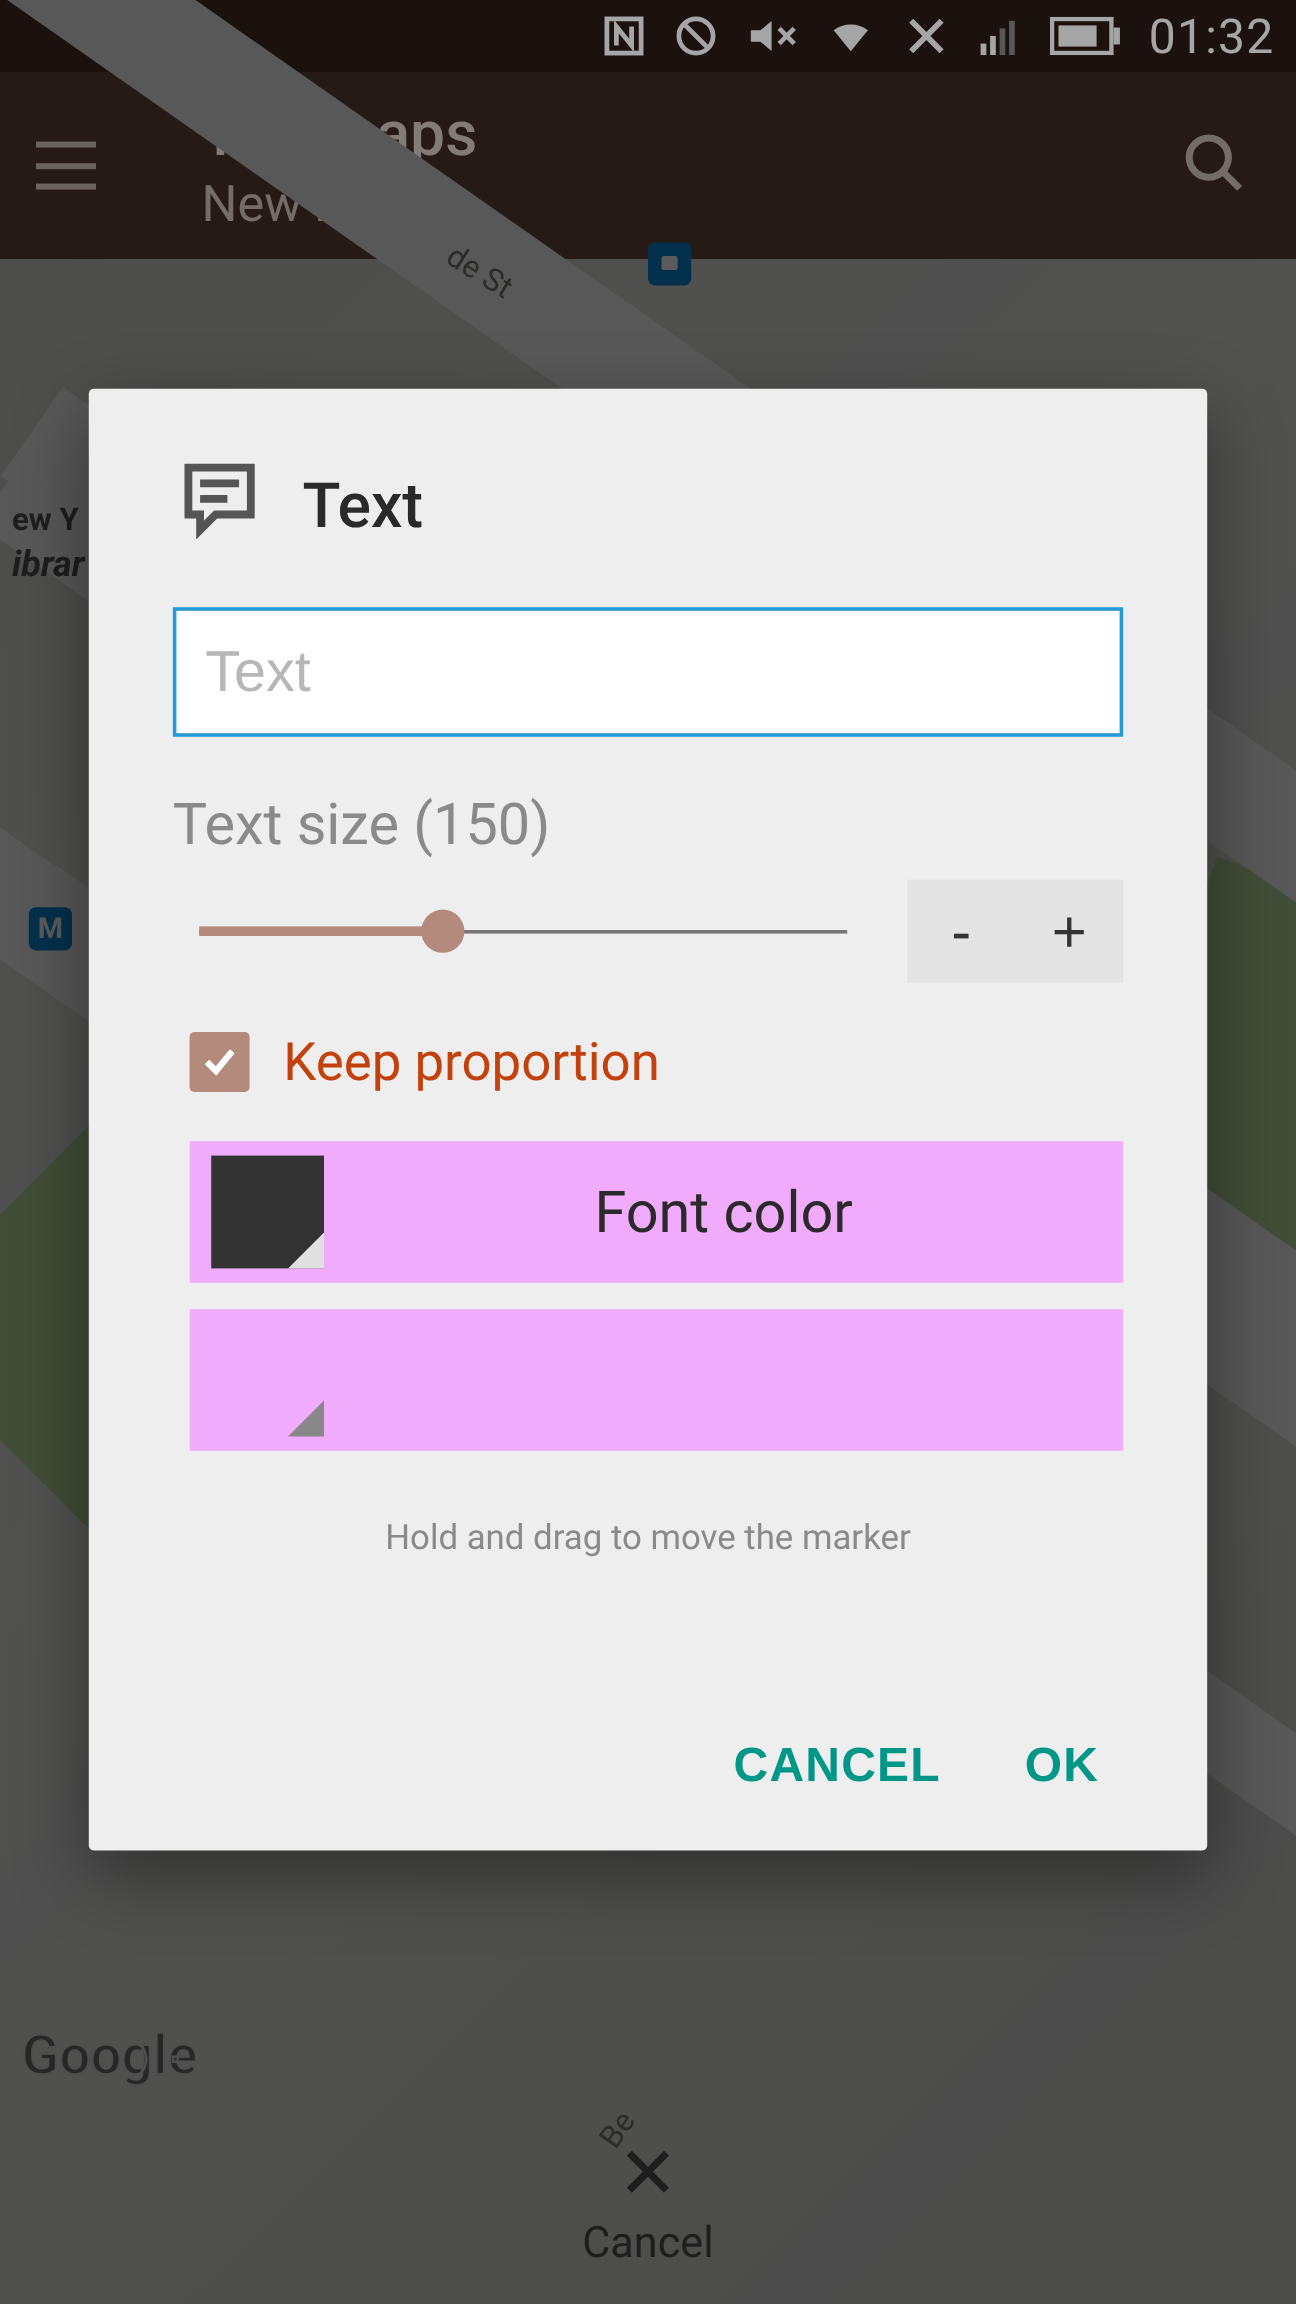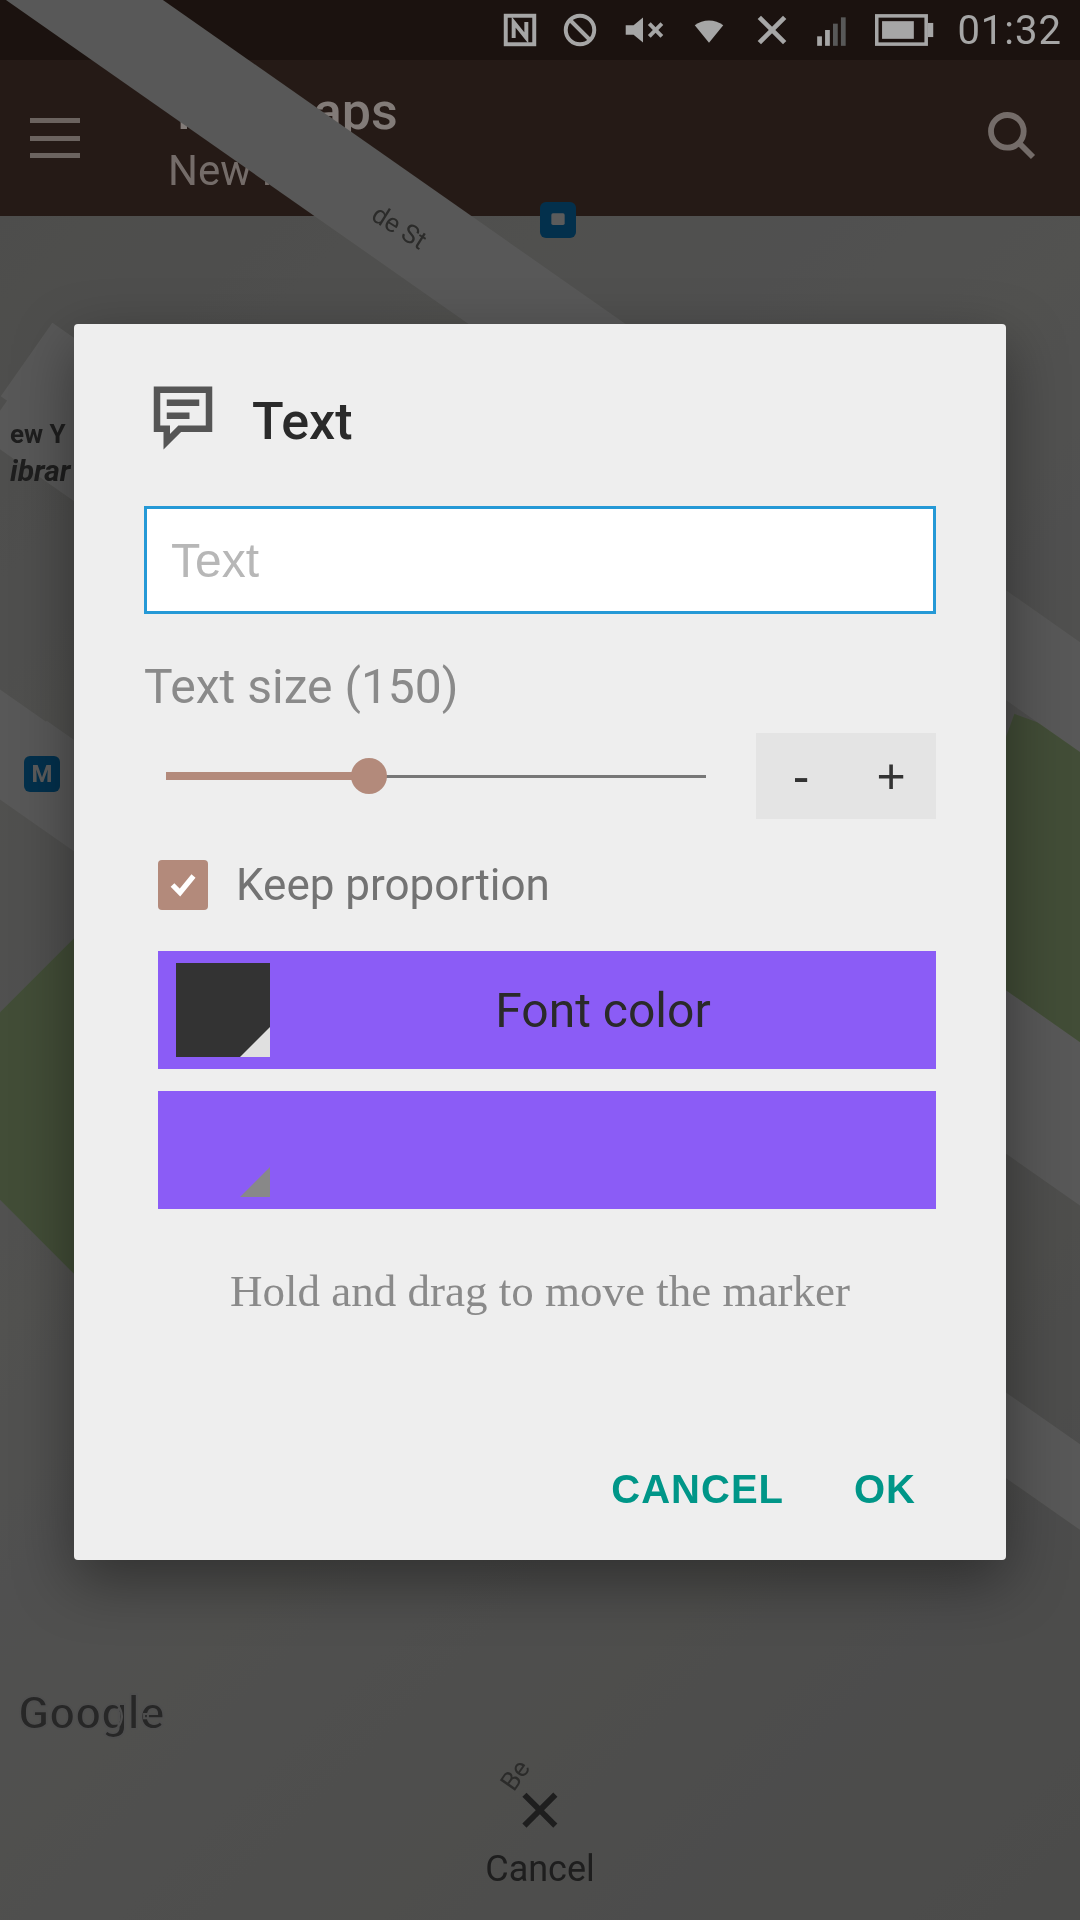--- a/index.html
+++ b/index.html
@@ -67,38 +67,38 @@
   .slider-wrap { flex: 1; position: relative; height: 40px; display: flex; align-items: center; margin-left: 22px; }
   .slider-track { position: absolute; left: 0; right: 0; height: 3px; background: #777; }
   .slider-fill { position: absolute; left: 0; height: 8px; background: #b38a7b; }
   .slider-thumb { position: absolute; width: 36px; height: 36px; border-radius: 50%; background: #b38a7b; transform: translate(-50%, 0); }
   .stepper { display: flex; background: #e4e4e4; height: 86px; }
   .stepper button { width: 90px; border: none; background: transparent; font-size: 50px; color: #333; }
 
   .check-row { display: flex; align-items: center; gap: 28px; margin-top: 40px; margin-left: 14px; }
   .checkbox { width: 50px; height: 50px; background: #b38a7b; border-radius: 4px; display:flex; align-items:center; justify-content:center; }
   .checkbox svg { display:block; }
-  .check-label { font-size: 44px; color: #737373; }
+  .check-label { font-size: 44px; color: #c2410c; }
 
   .color-row {
-    display: flex; align-items: center; background: #8b5cf6; height: 118px;
+    display: flex; align-items: center; background: #f0abfc; height: 118px;
     margin-top: 40px; margin-left: 14px; padding-left: 18px;
   }
   .color-row + .color-row { margin-top: 22px; }
   .swatch { width: 94px; height: 94px; position: relative; }
   .swatch-dark { background: #333333; }
   .swatch-none { background: transparent; }
   .swatch .corner {
     position: absolute; right: 0; bottom: 0; width: 0; height: 0;
     border-left: 30px solid transparent; border-bottom: 30px solid #888;
   }
   .swatch .corner-light { border-bottom-color: #e0e0e0; }
   .color-label { flex: 1; text-align: center; font-size: 48px; color: #2a2a2a; }
 
-  .hint { text-align: center; font-size: 45px; color: #8a8a8a; margin-top: 56px; font-family: Liberation Serif, serif; }
+  .hint { text-align: center; font-size: 29px; color: #8a8a8a; margin-top: 56px; }
 
   .dialog-actions { display: flex; justify-content: flex-end; gap: 70px; margin-top: 150px; padding-right: 20px; }
   .dialog-actions button { border: none; background: none; font-size: 40px; font-weight: 600; color: #009688; letter-spacing: 1px; }
 </style>
 </head>
 <body>
 
 <div class="statusbar">
   <span class="icon">
     <svg width="38" height="38" viewBox="0 0 24 24">

